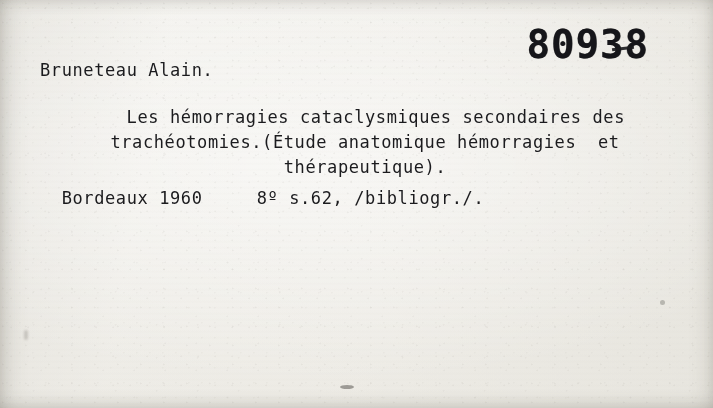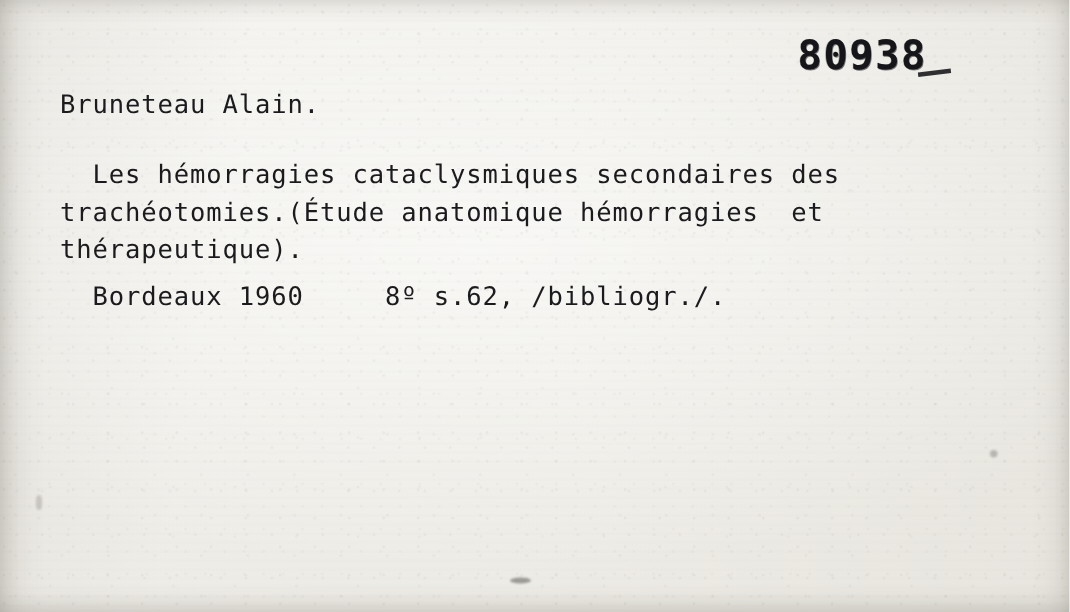--- a/index.html
+++ b/index.html
@@ -58,23 +58,23 @@
     box-shadow:
       inset 14px 0 26px -14px rgba(90,85,75,0.35),
       inset -12px 0 24px -14px rgba(90,85,75,0.30),
       inset 0 -10px 22px -14px rgba(90,85,75,0.28),
       inset 0 9px 20px -14px rgba(90,85,75,0.20);
   }
 
   .catalog-number {
     position: absolute;
     top: 22px;
-    right: 95px;
+    right: 64px;
     font-family: "DejaVu Sans Mono", monospace;
-    font-size: 27px;
+    font-size: 39px;
     font-weight: 700;
     letter-spacing: 1px;
     color: #16161a;
     text-shadow: 0.5px 0.4px 0 rgba(20,20,20,0.55), -0.4px 0 0 rgba(30,30,30,0.35);
   }
   .strikethrough-mark {
     position: absolute;
     top: 47px;
     right: 79px;
     width: 22px;
@@ -93,20 +93,21 @@
     font-size: 17px;
     line-height: 25px;
     letter-spacing: 0.6px;
   }
   .author {
     margin: 0 0 22px 0;
     white-space: pre;
   }
   .title-lines {
     margin: 0 0 4px 0;
+    text-align: center;
   }
   .title-lines .ln {
     white-space: pre;
     display: block;
   }
   .imprint {
     margin: 6px 0 0 0;
     white-space: pre;
     display: block;
   }

